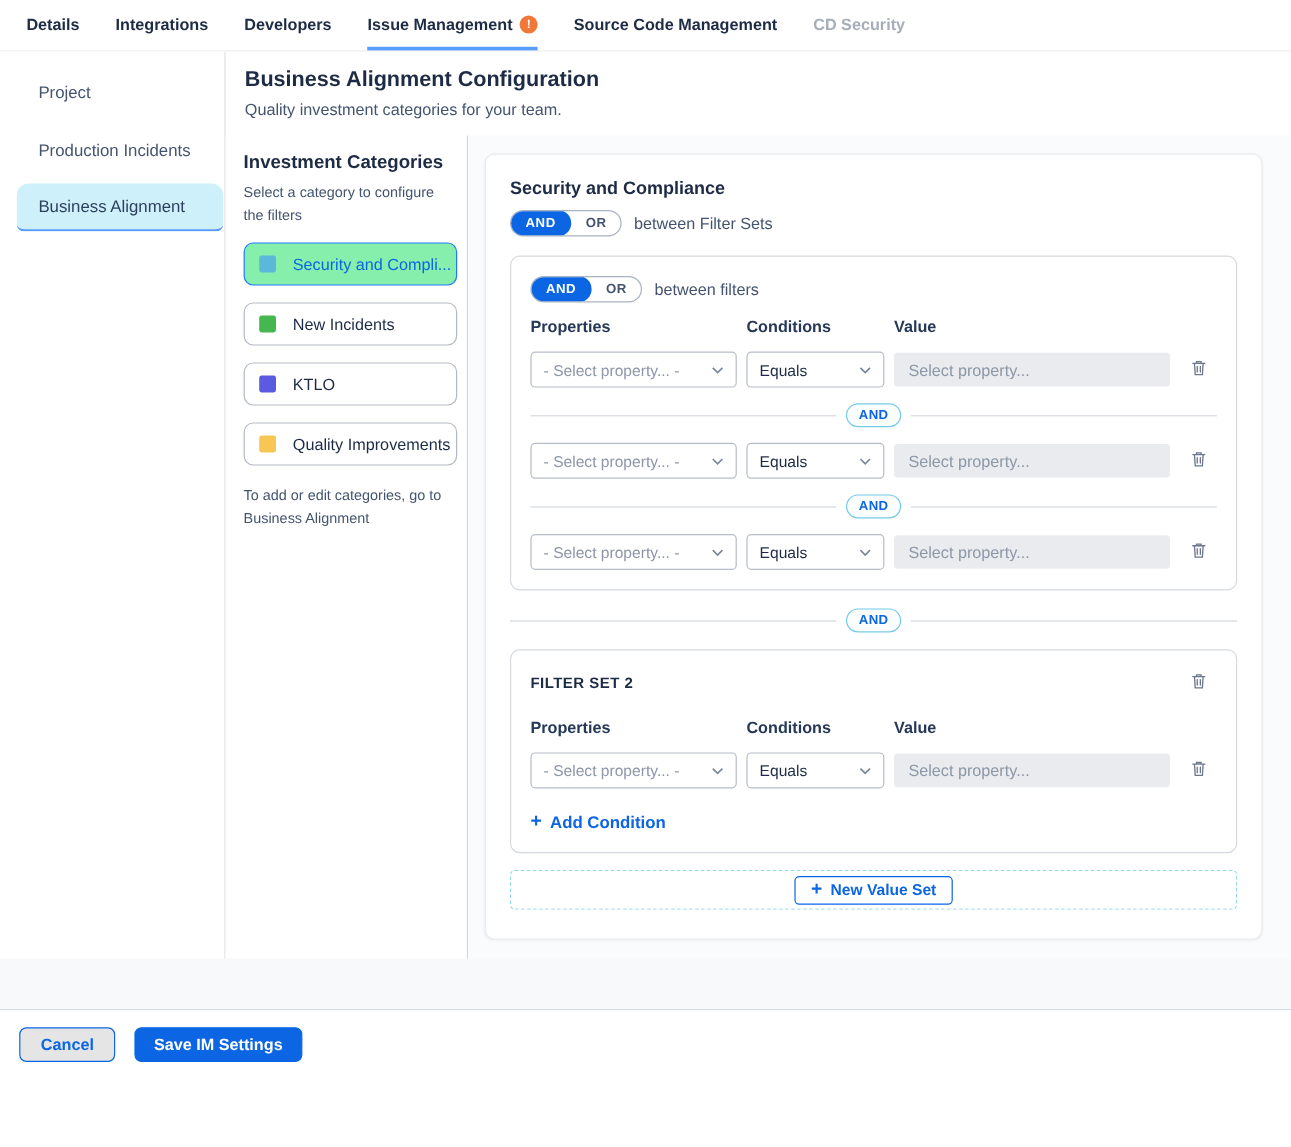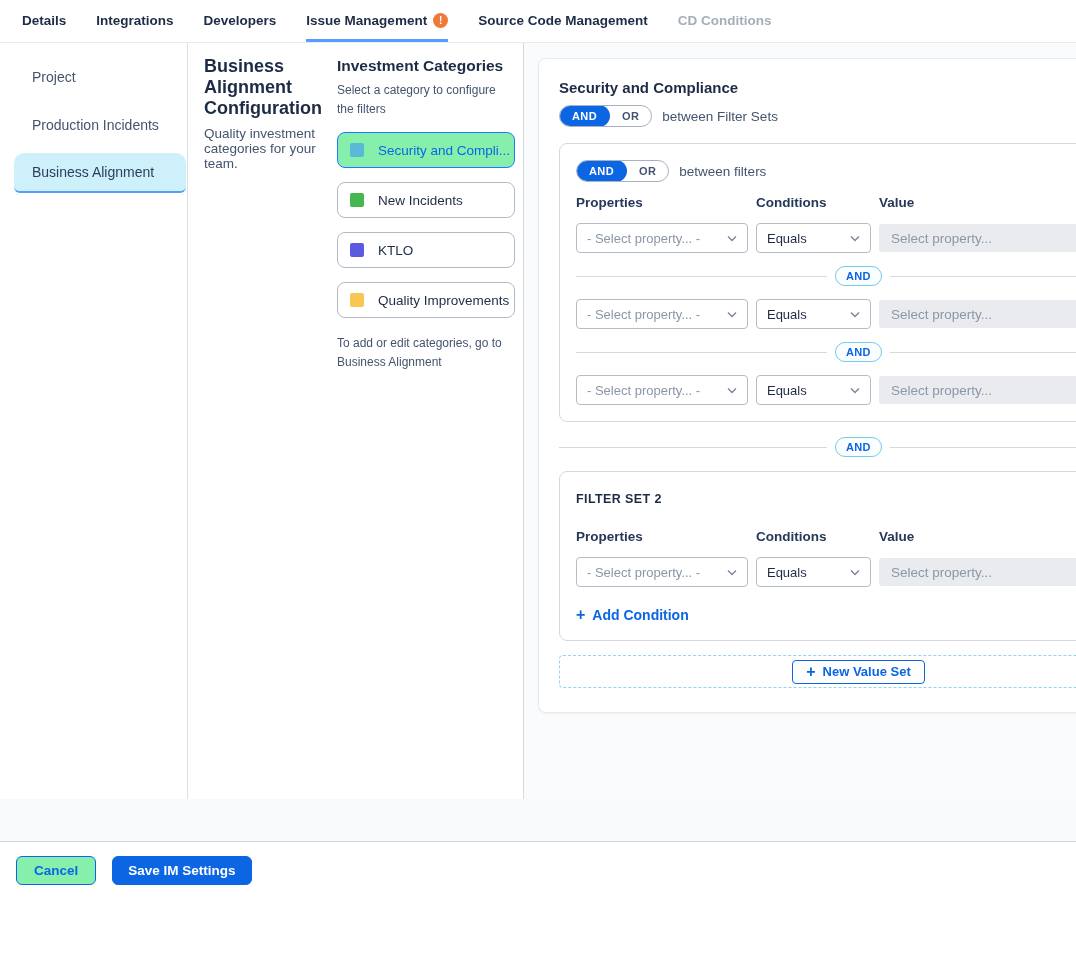--- a/index.html
+++ b/index.html
@@ -43,21 +43,21 @@
   .side-item {
     height: 48px; display: flex; align-items: center; padding-left: 32px;
     font-size: 14px; color: #44546f; cursor: pointer;
   }
   .side-item.selected {
     margin: 0 1px 0 14px; padding-left: 18px; height: 40px; margin-top: 4px;
     background: #cdf0fa; border-radius: 10px 10px 6px 6px;
     border-bottom: 2px solid #579dff; color: #2c3e5d;
   }
 
-  .right-region { flex: 1; display: flex; flex-direction: row; min-width: 0; }
+  .right-region { flex: 1; display: flex; flex-direction: column; min-width: 0; }
   .content-header { padding: 13px 0 0 16px; height: 70px; flex: 0 0 70px; }
   .content-title { font-size: 18px; font-weight: bold; color: #1d2b45; }
   .content-subtitle { font-size: 13.5px; color: #44546f; margin-top: 7px; }
 
   .content-row { flex: 1; display: flex; min-height: 0; }
 
   
   .categories-col { width: 202px; flex: 0 0 202px; border-right: 1px solid #d5d9de; padding: 14px 0 0 15px; background: #fff; }
   .categories-title { font-size: 15.5px; font-weight: bold; color: #1d2b45; }
   .categories-hint { font-size: 12px; color: #44546f; line-height: 1.55; margin-top: 6px; width: 162px; }
@@ -140,21 +140,21 @@
   .new-filter-btn {
     display: inline-flex; align-items: center; gap: 7px; background: #fff; border: 1px solid #0c66e4;
     border-radius: 4px; color: #0c66e4; font-size: 13px; font-weight: bold; padding: 3px 13px;
     cursor: pointer; font-family: inherit;
   }
 
   
   .footer-strip { flex: 0 0 43px; height: 43px; background: #f7f9fa; border-bottom: 1px solid #d2d6db; }
   .footer-bar { flex: 0 0 57px; height: 57px; background: #fff; display: flex; align-items: center; gap: 16px; padding-left: 16px; }
   .btn-cancel {
-    background: #86efac; border: 1px solid #0c66e4; color: #0c66e4; font-weight: bold; font-size: 13.5px;
+    background: #e5e5e5; border: 1px solid #0c66e4; color: #0c66e4; font-weight: bold; font-size: 13.5px;
     border-radius: 6px; padding: 6px 17px; cursor: pointer; font-family: inherit;
   }
   .btn-save {
     background: #0c66e4; border: 1px solid #0c66e4; color: #fff; font-weight: bold; font-size: 13.5px;
     border-radius: 6px; padding: 6px 15px; cursor: pointer; font-family: inherit;
   }
 </style>
 </head>
 <body>
 
@@ -172,21 +172,21 @@
       <span>Developers</span>
     </div>
     <div class="tab active">
       <span>Issue Management</span>
       <span class="tab-badge">!</span>
     </div>
     <div class="tab">
       <span>Source Code Management</span>
     </div>
     <div class="tab disabled">
-      <span>CD Conditions</span>
+      <span>CD Security</span>
     </div>
   </div>
 
   <div class="main">
 
     <div class="sidebar">
       <div class="side-item">
         <span>Project</span>
       </div>
       <div class="side-item">

